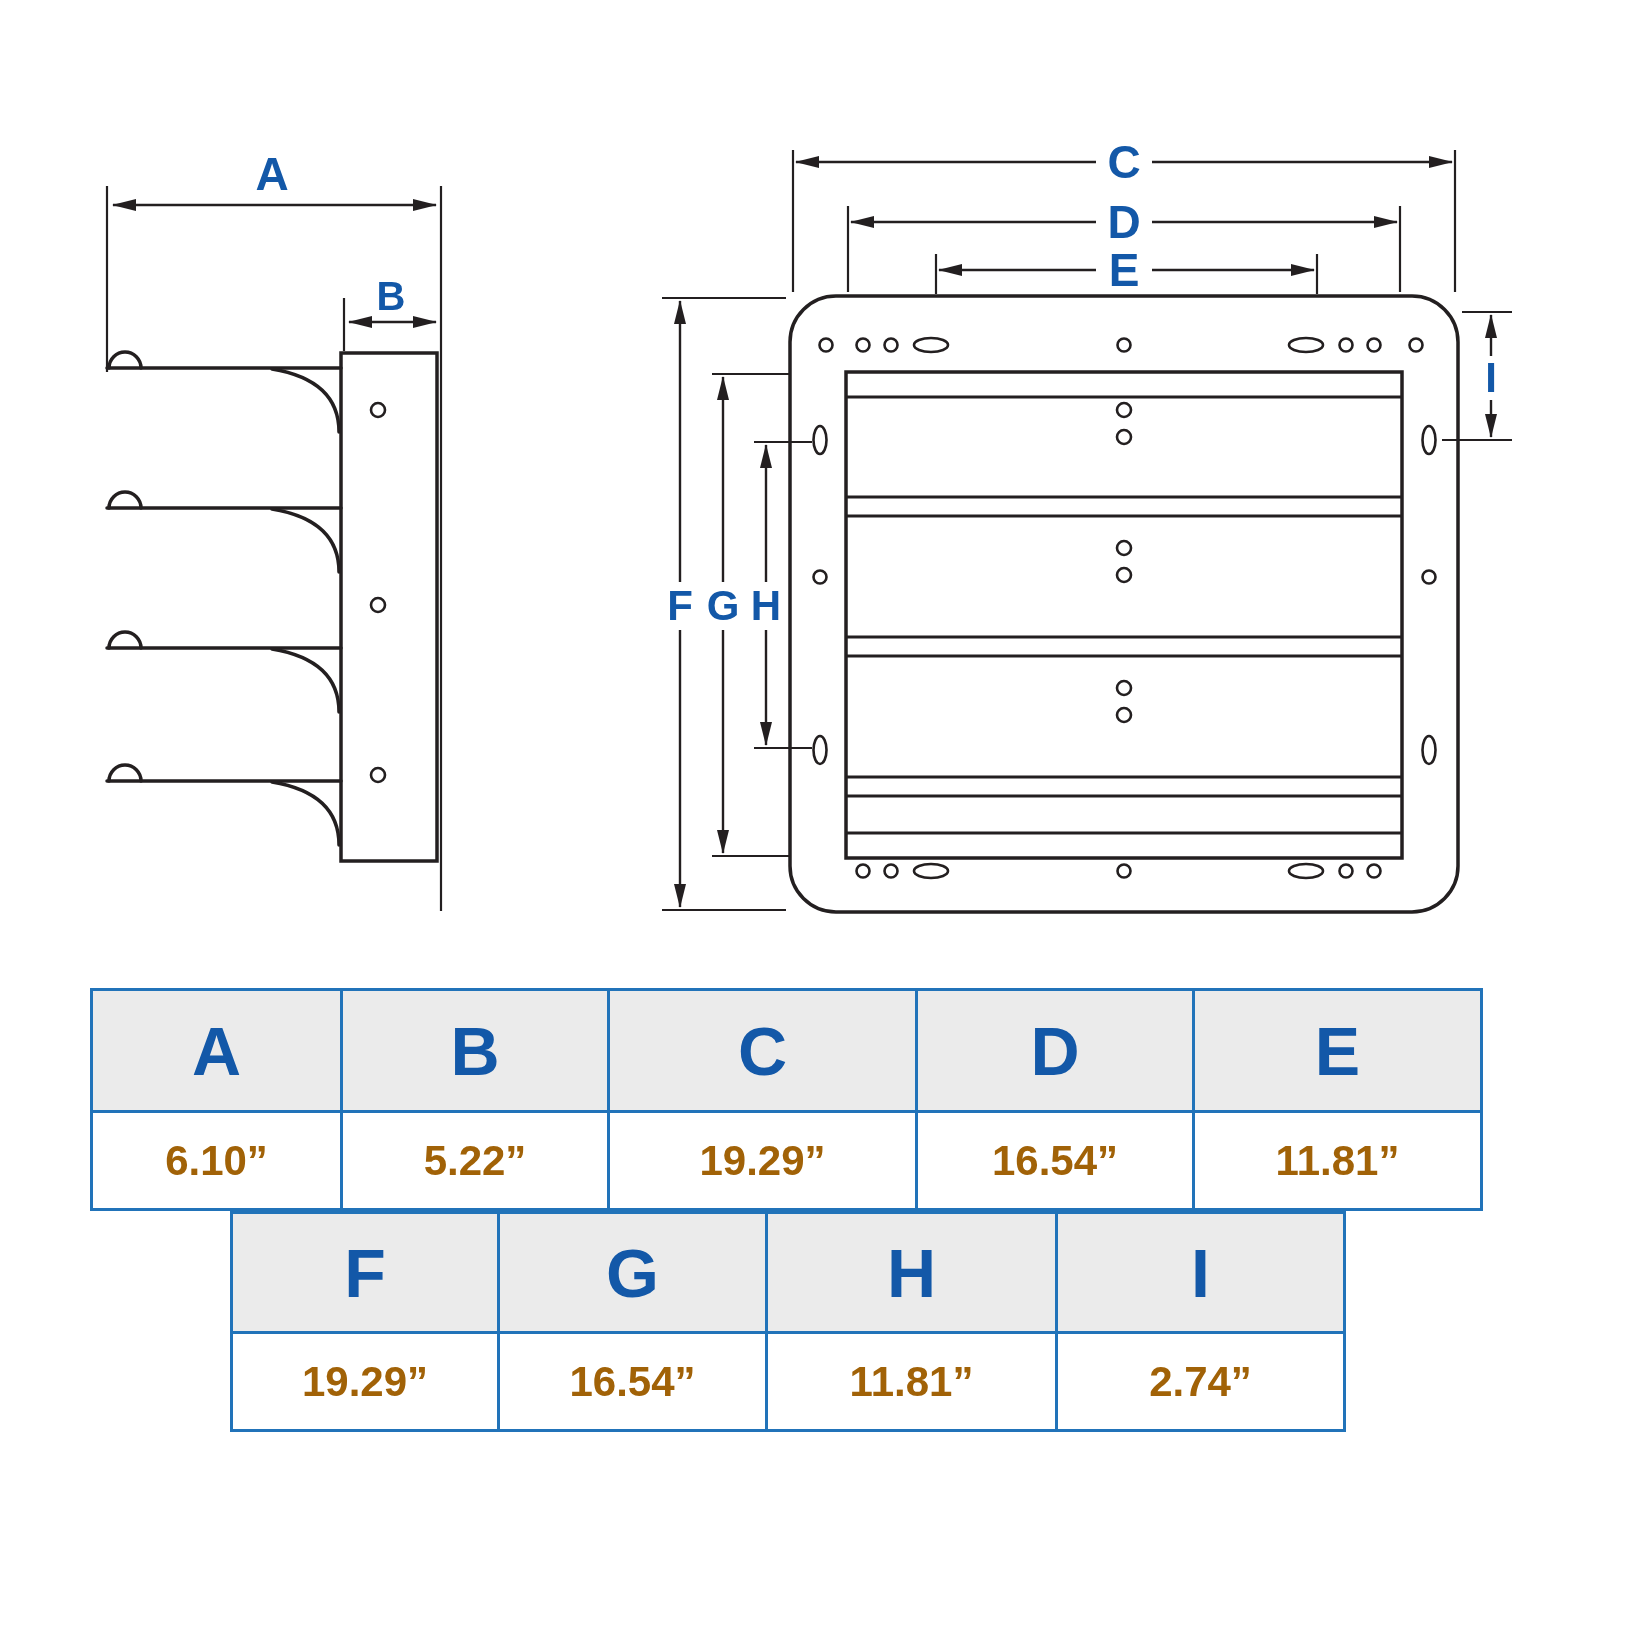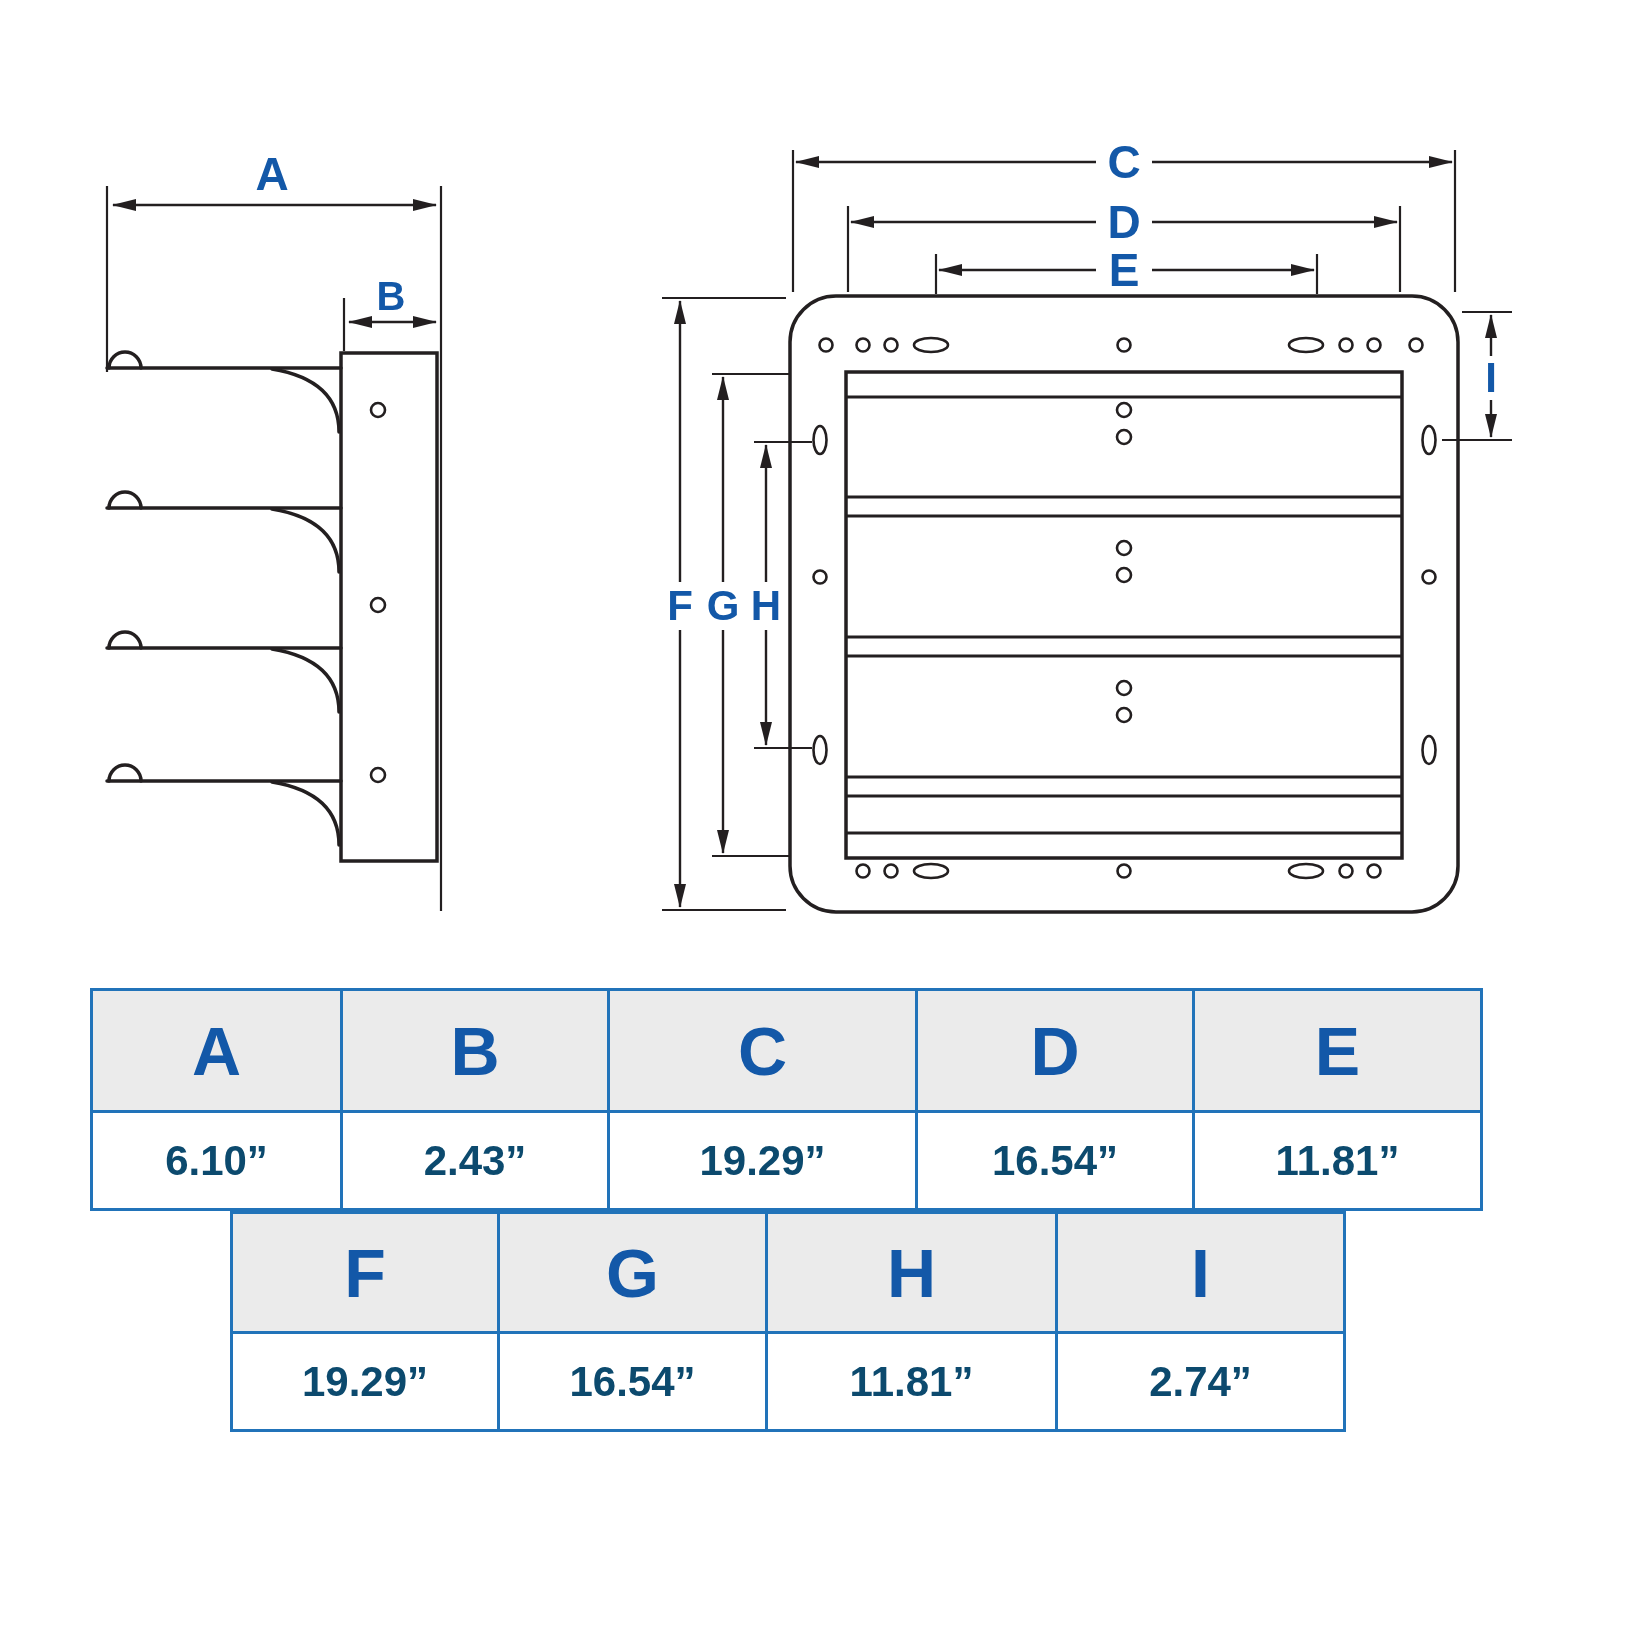--- a/index.html
+++ b/index.html
@@ -30,21 +30,21 @@
     box-sizing:border-box;
   }
   .spec-table .cell.head{
     background:#ebebeb;
     border-bottom:3px solid #2173b9;
     color:#1358a8;
     font-size:68px;font-weight:700;
   }
   .spec-table .cell.val{
     background:#fff;
-    color:#0c4a6e;
+    color:#a16207;
     font-size:42px;font-weight:700;
   }
   #table-top{
     left:90px;top:988px;
     grid-template-columns:250px 267px 308px 277px 285px;
     grid-template-rows:122px 95px;
   }
   #table-top .cell:nth-child(5n){border-right:none;}
   #table-bottom{
     left:230px;top:1211px;
@@ -218,21 +218,21 @@
     </g>
   </svg>
 
   <div id="table-top" class="spec-table">
     <div class="cell head">A</div>
     <div class="cell head">B</div>
     <div class="cell head">C</div>
     <div class="cell head">D</div>
     <div class="cell head">E</div>
     <div class="cell val">6.10”</div>
-    <div class="cell val">2.43”</div>
+    <div class="cell val">5.22”</div>
     <div class="cell val">19.29”</div>
     <div class="cell val">16.54”</div>
     <div class="cell val">11.81”</div>
   </div>
 
   <div id="table-bottom" class="spec-table">
     <div class="cell head">F</div>
     <div class="cell head">G</div>
     <div class="cell head">H</div>
     <div class="cell head">I</div>

